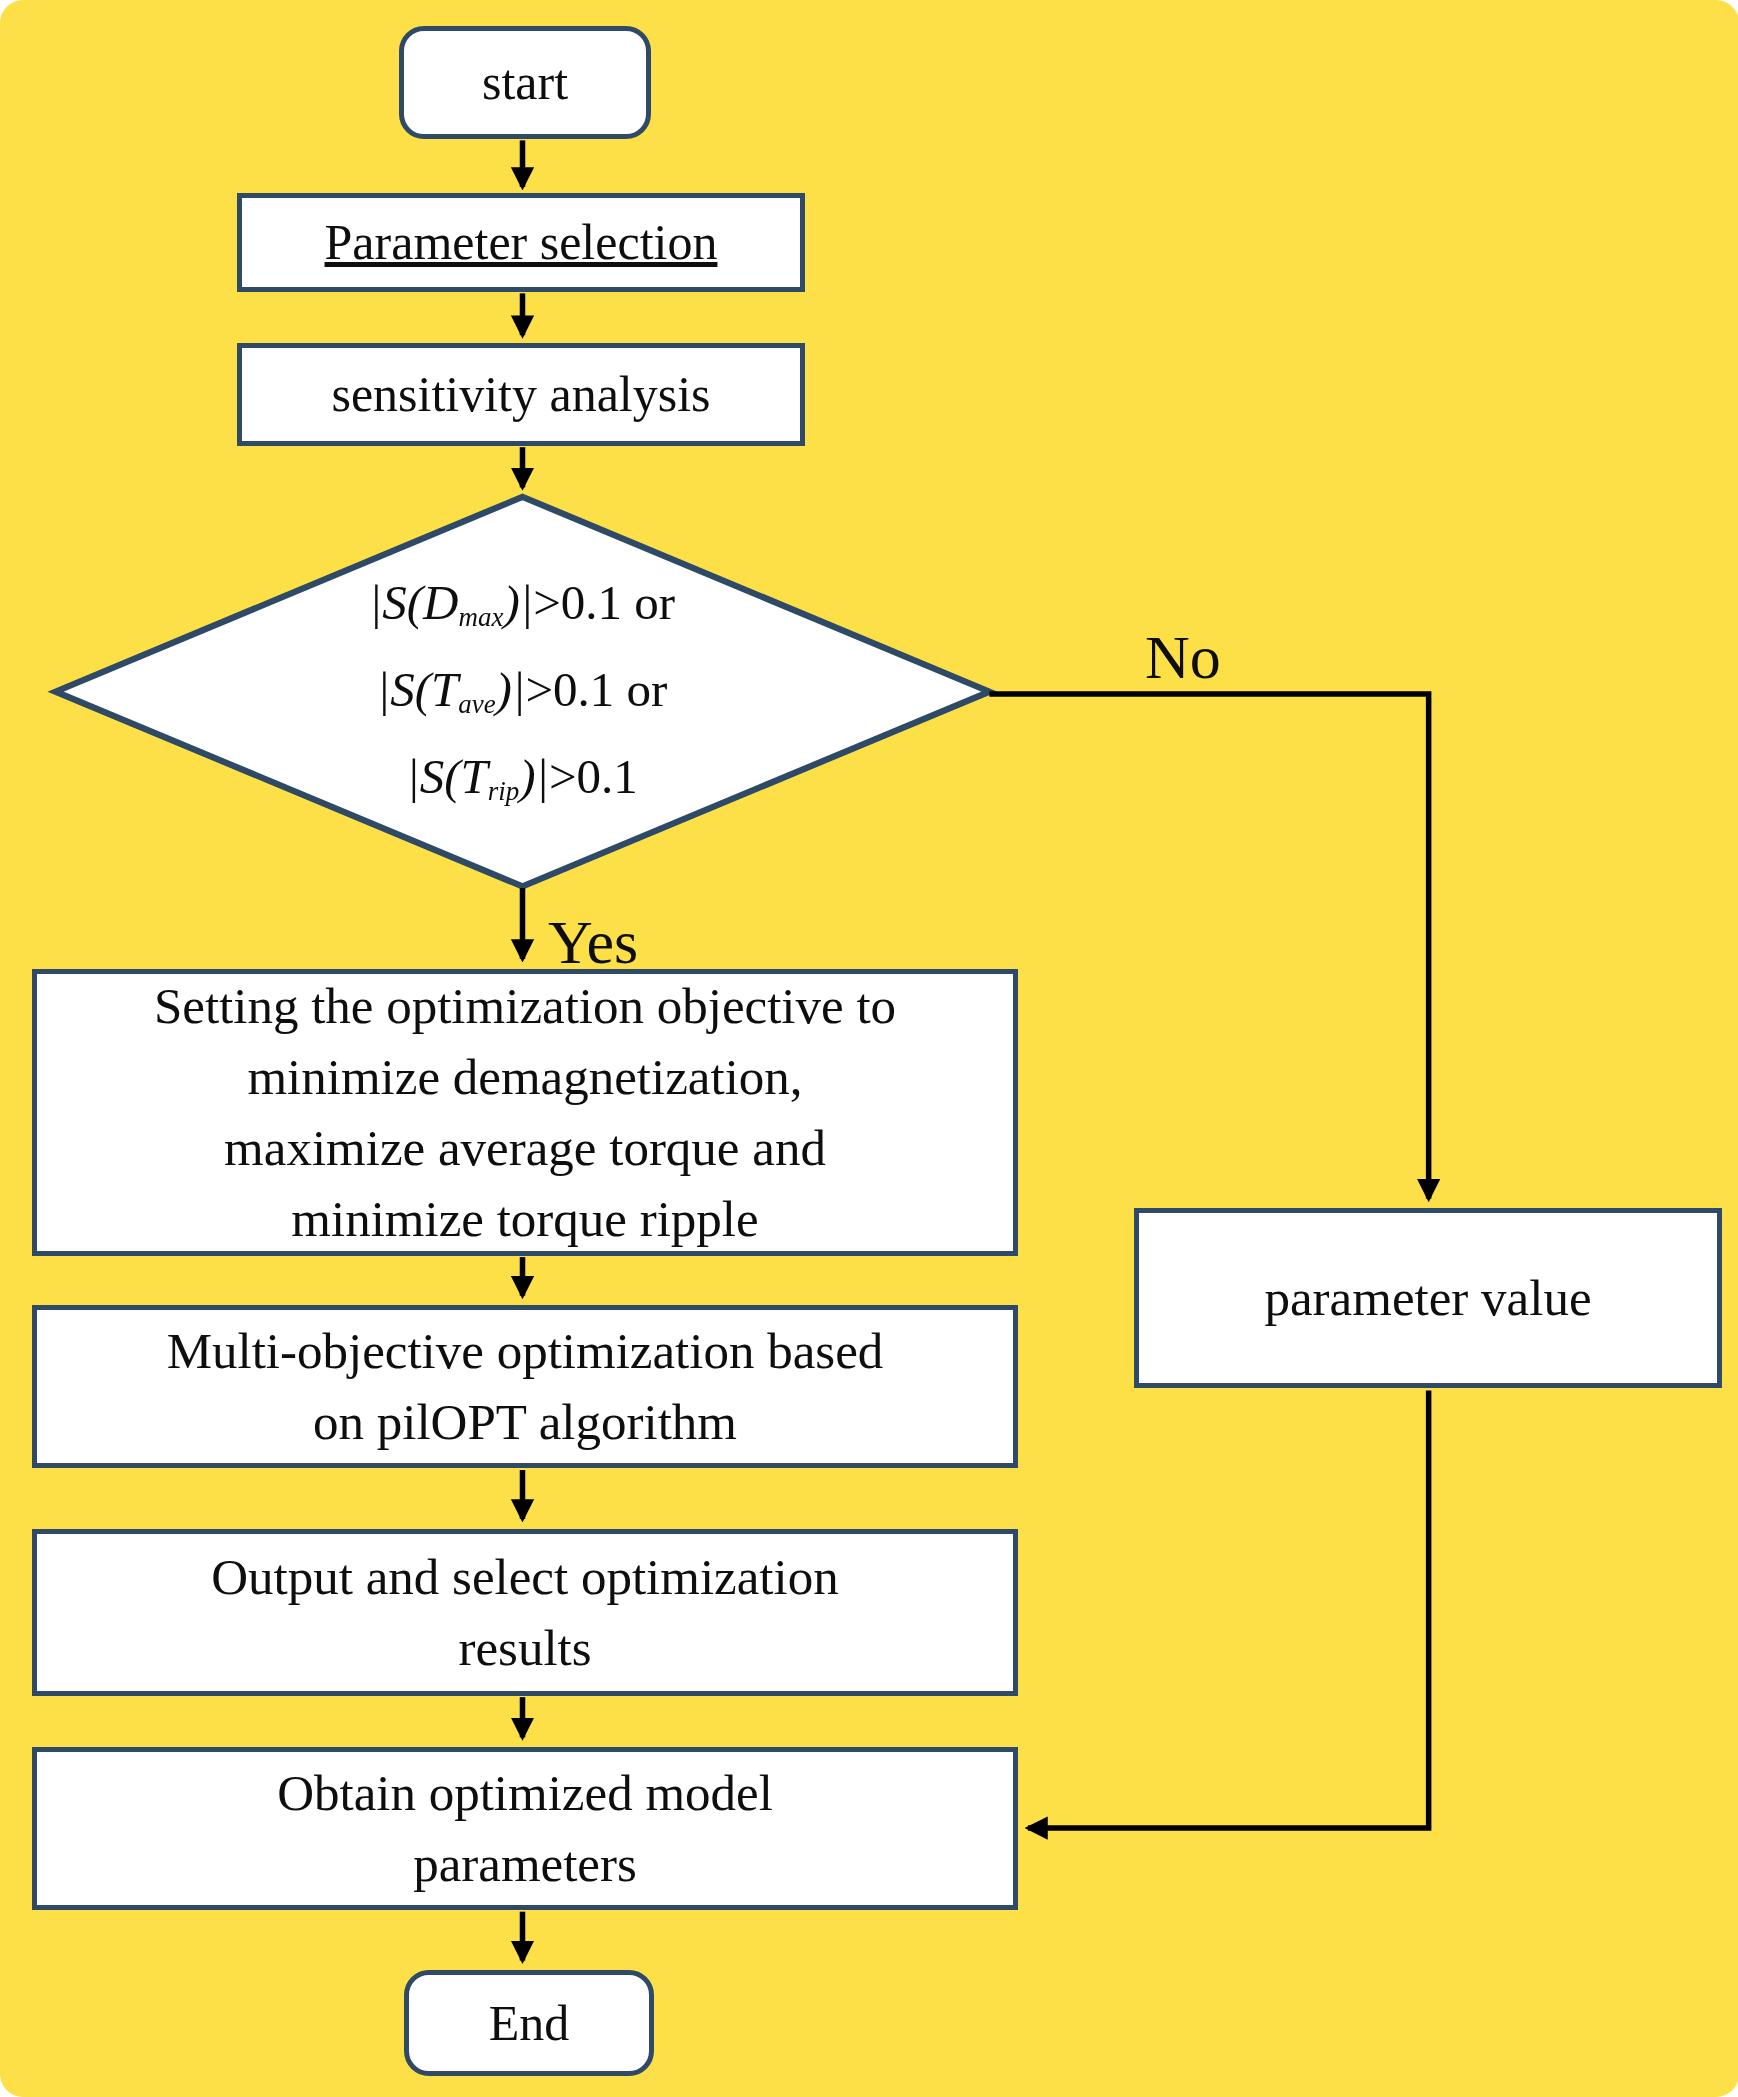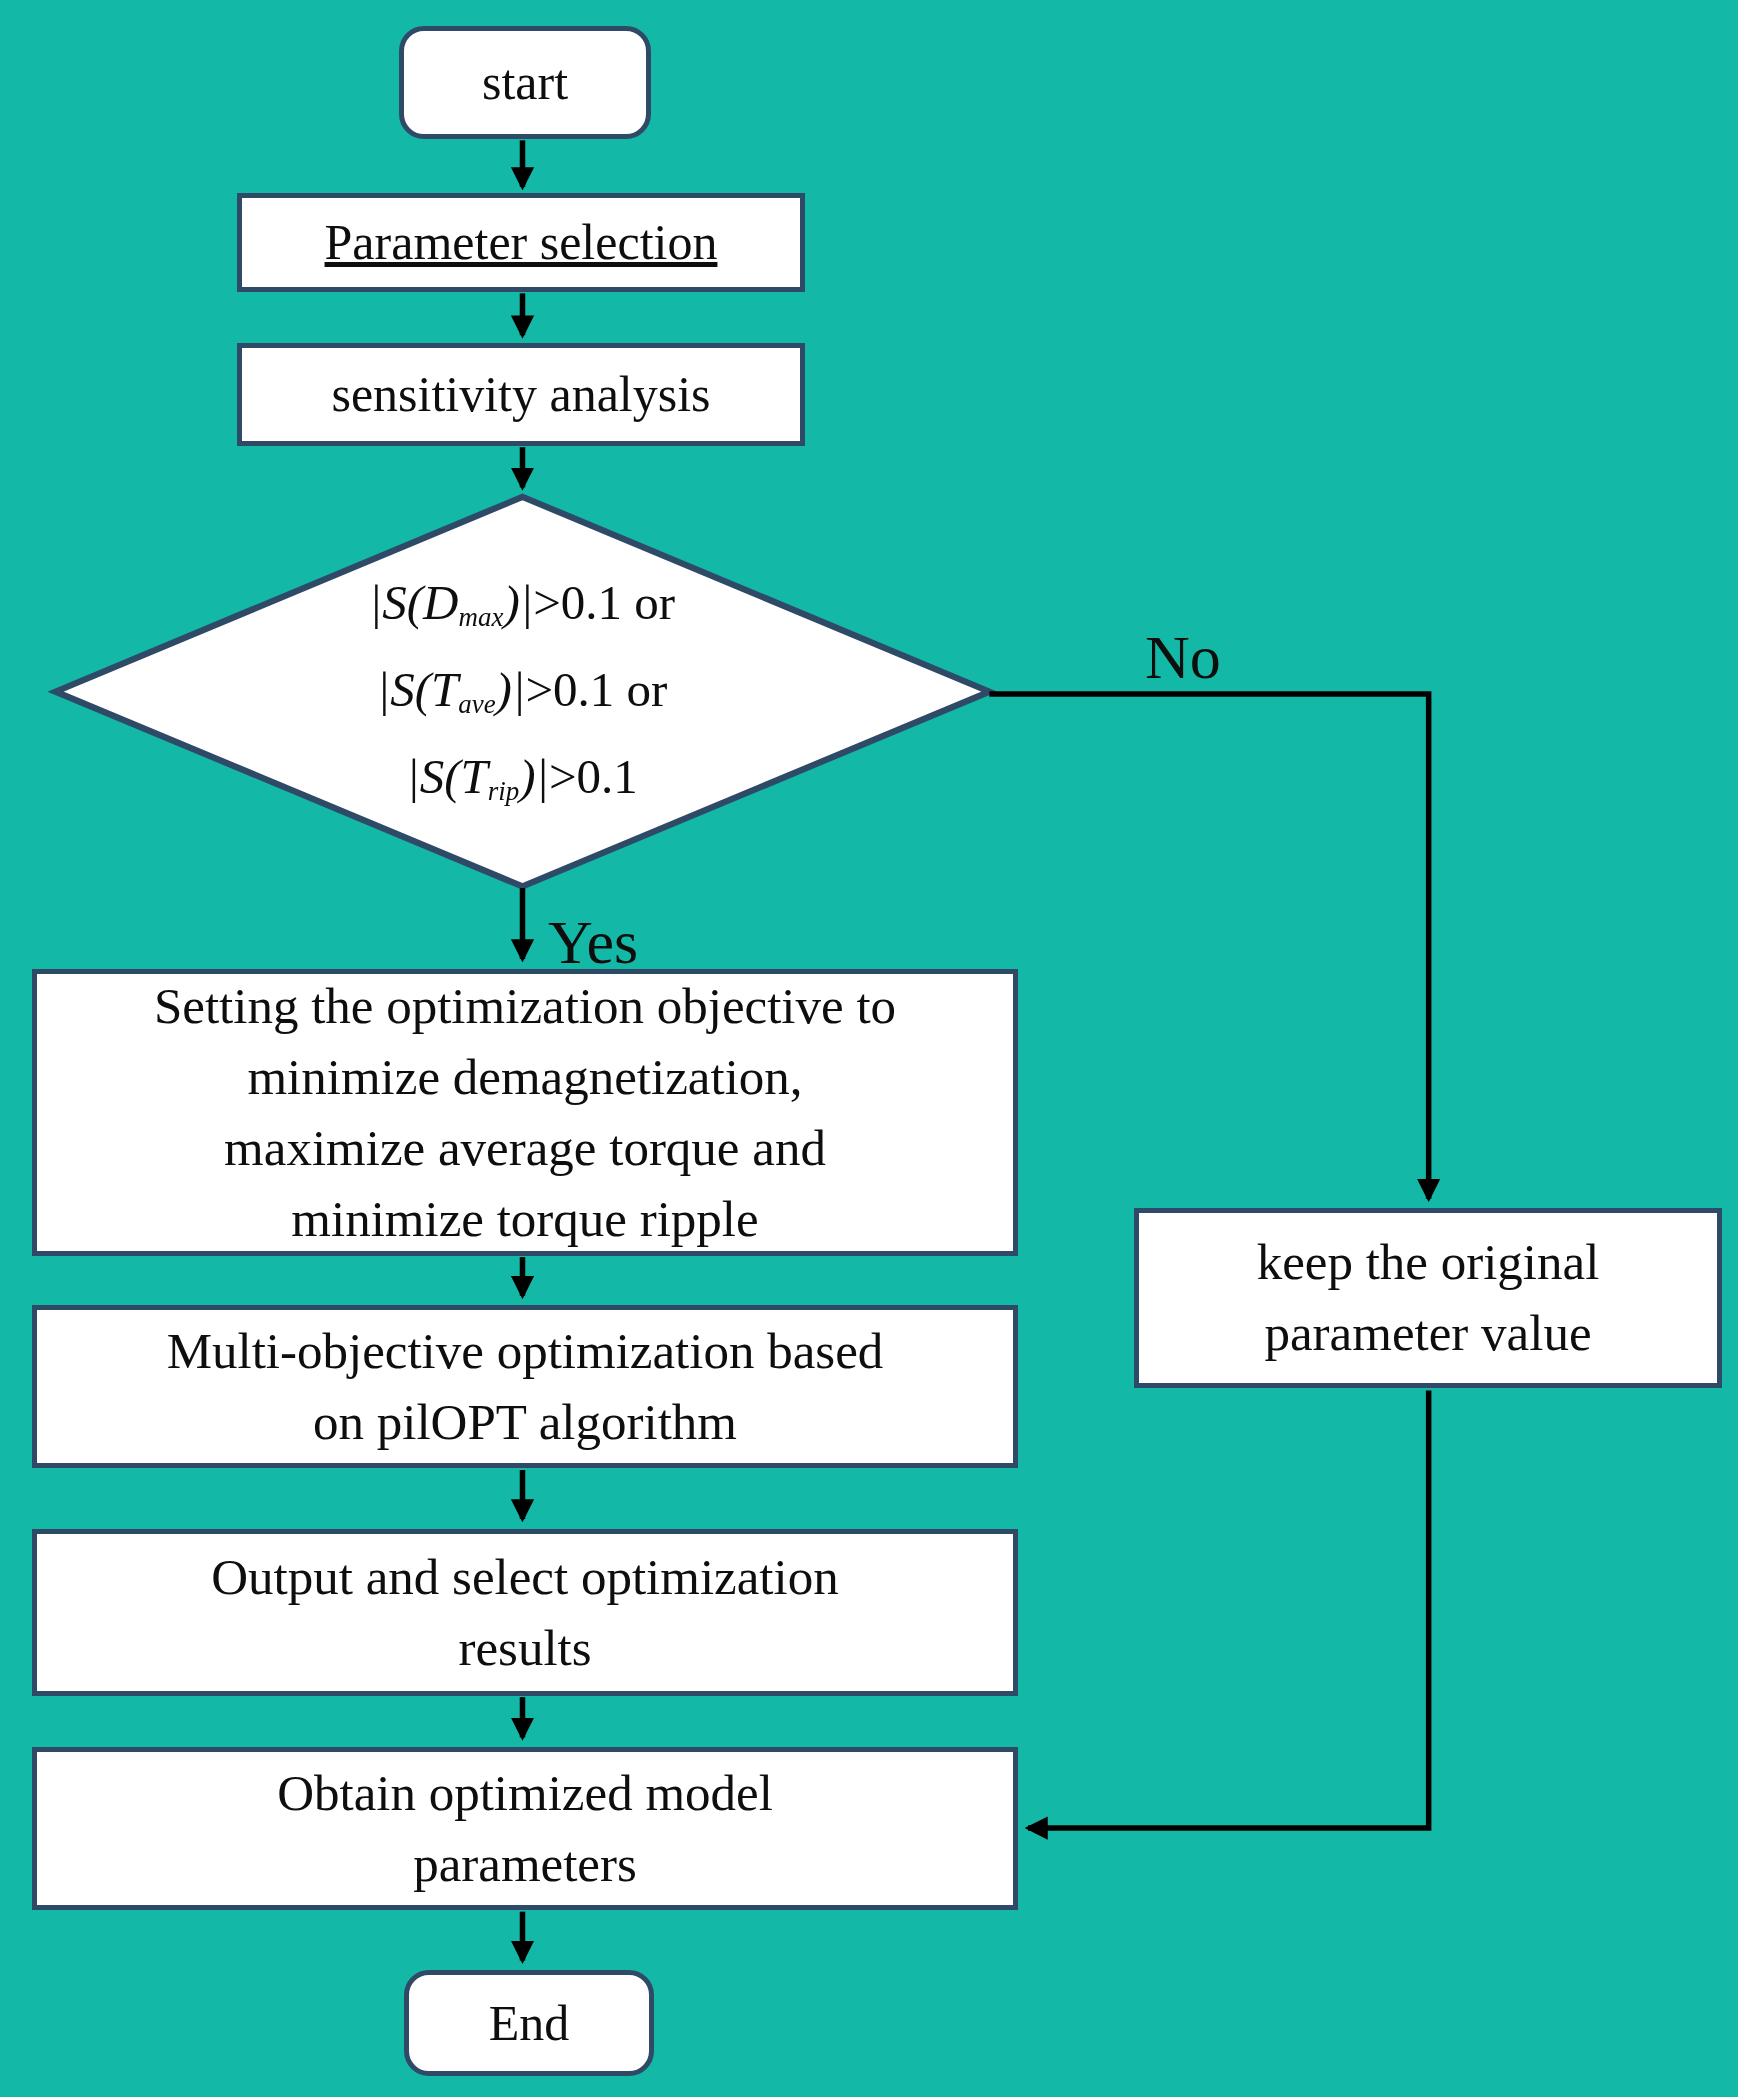--- a/index.html
+++ b/index.html
@@ -5,24 +5,25 @@
   :root{
     --border:#2e4a66;
     --connector:#000000;
     --text:#0e0e0e;
   }
   html,body{margin:0;padding:0;background:#ffffff;}
   #canvas{
     position:relative;
     width:1739px;
     height:2097px;
-    background:#14b8a6;
+    background:#fde047;
     font-family:"Liberation Serif","DejaVu Serif",serif;
     color:var(--text);
     overflow:hidden;
+    border-radius:23px;
   }
   #wires{position:absolute;left:0;top:0;z-index:0;}
   .node{
     position:absolute;
     box-sizing:border-box;
     background:#ffffff;
     border:5.5px solid var(--border);
     display:flex;
     flex-direction:column;
     align-items:center;
@@ -131,21 +132,20 @@
     <span class="line">Output and select optimization</span>
     <span class="line">results</span>
   </div>
 
   <div class="node big" style="left:32px;top:1747px;width:986px;height:163px;">
     <span class="line">Obtain optimized model</span>
     <span class="line">parameters</span>
   </div>
 
   <div class="node big" style="left:1134px;top:1208px;width:588px;height:180px;">
-    <span class="line">keep the original</span>
     <span class="line">parameter value</span>
   </div>
 
   <div class="node rounded" style="left:404px;top:1970px;width:250px;height:106px;">
     <span class="line">End</span>
   </div>
 
 </div>
 
 

